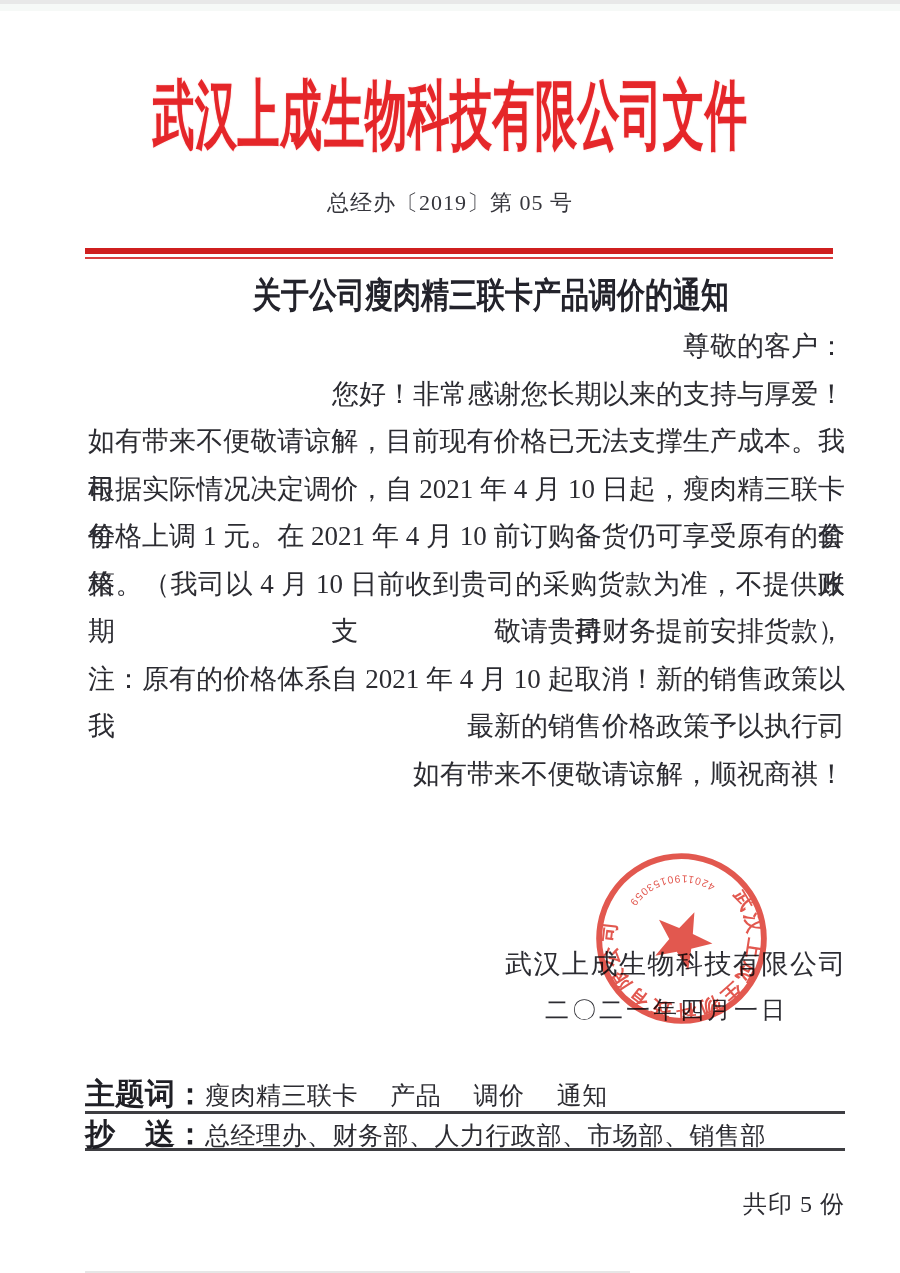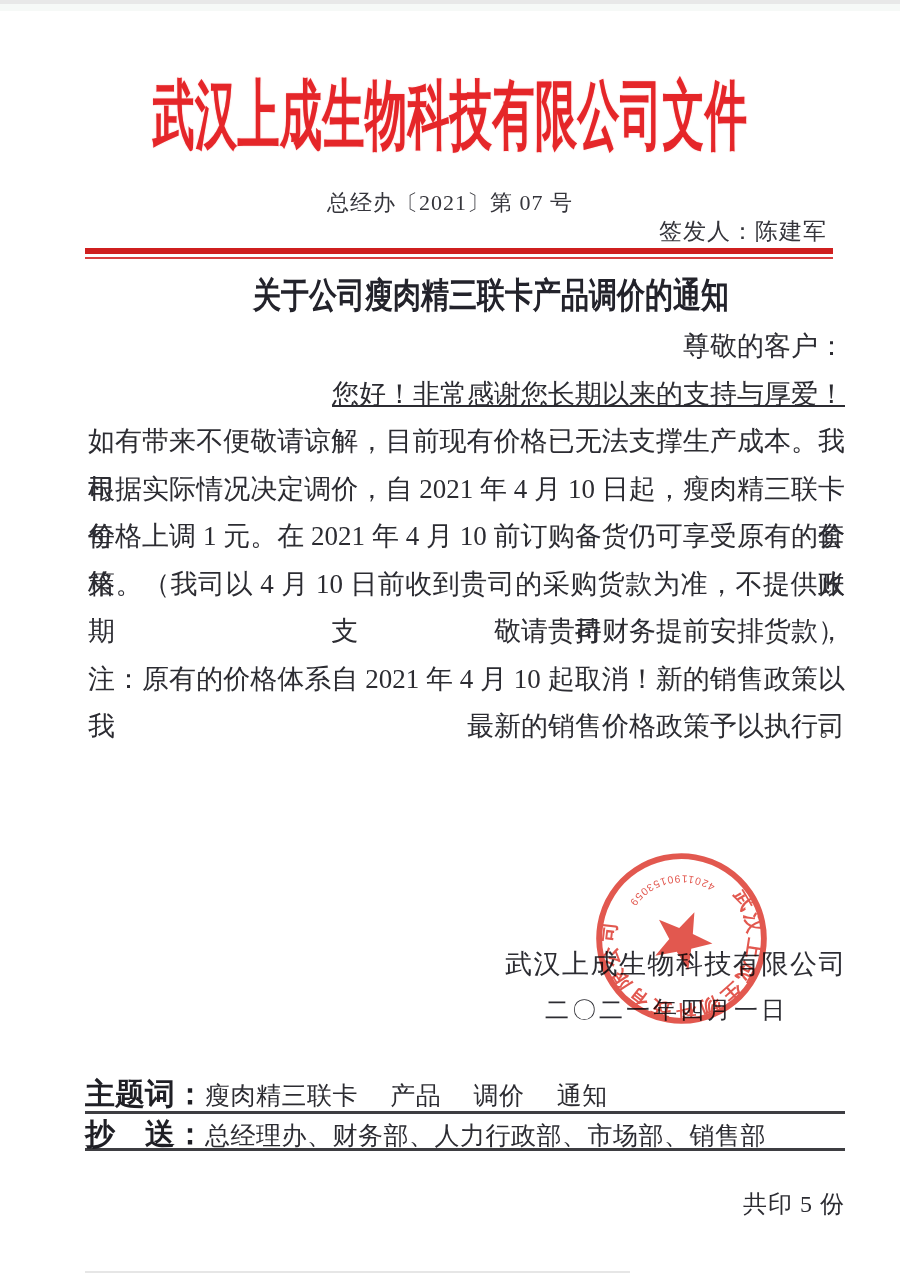--- a/index.html
+++ b/index.html
@@ -55,21 +55,21 @@
     font-weight:700;
     font-size:28px;color:#23232b;
     transform:scaleY(1.25);transform-origin:left top;
     white-space:nowrap;letter-spacing:0;
   }
   .body-block{
     position:absolute;top:319px;left:88px;width:757px;
     font-size:27px;line-height:47.5px;color:#2c2c32;
   }
   .bline{height:47.5px;white-space:nowrap;text-align:right;}
-  .bline.indent{padding-left:54px;text-decoration:underline;}
+  .bline.indent{padding-left:54px;}
   .bline.fill{white-space:normal;text-align:justify;text-align-last:justify;}
   .sig-company{
     position:absolute;top:942px;right:53px;
     font-size:27px;letter-spacing:1.5px;color:#2c2c32;white-space:nowrap;
   }
   .sig-date{
     position:absolute;top:990px;right:112px;
     font-size:24px;letter-spacing:3px;color:#2c2c32;white-space:nowrap;
   }
   .seal{
@@ -97,39 +97,39 @@
 </style>
 </head>
 <body>
 
 <div class="page">
 
   <div class="scan-strip-top"></div>
 
   <div class="org-title">武汉上成生物科技有限公司文件</div>
 
-  <div class="doc-number">总经办〔2021〕第 07 号</div>
+  <div class="doc-number">总经办〔2019〕第 05 号</div>
 
-  <div class="issuer">签发人：陈建军</div>
 
   <div class="red-rule-thick"></div>
   <div class="red-rule-thin"></div>
 
   <div class="notice-title">关于公司瘦肉精三联卡产品调价的通知</div>
 
   <div class="body-block">
     <div class="bline">尊敬的客户：</div>
     <div class="bline indent">您好！非常感谢您长期以来的支持与厚爱！</div>
     <div class="bline fill">如有带来不便敬请谅解，目前现有价格已无法支撑生产成本。我司</div>
     <div class="bline fill">根据实际情况决定调价，自 2021 年 4 月 10 日起，瘦肉精三联卡每套</div>
     <div class="bline fill">价格上调 1 元。在 2021 年 4 月 10 前订购备货仍可享受原有的价格政</div>
     <div class="bline fill">策。（我司以 4 月 10 日前收到贵司的采购货款为准，不提供账期支持，</div>
     <div class="bline">敬请贵司财务提前安排货款）</div>
     <div class="bline fill">注：原有的价格体系自 2021 年 4 月 10 起取消！新的销售政策以我司</div>
     <div class="bline">最新的销售价格政策予以执行。</div>
+    <div class="bline indent">如有带来不便敬请谅解，顺祝商祺！</div>
   </div>
 
   <div class="sig-company">武汉上成生物科技有限公司</div>
   <div class="sig-date">二〇二一年四月一日</div>
 
   <svg class="seal" viewBox="0 0 200 200">
     <g transform="rotate(168 100 100)" fill="#dd3a30" stroke="none">
       <circle cx="100" cy="100" r="91" fill="none" stroke="#dd3a30" stroke-width="6.5"></circle>
       <defs>
         <path id="sealTopArc" d="M 30.5,125.2 A 74,74 0 1 1 169.5,125.2" fill="none"></path>

